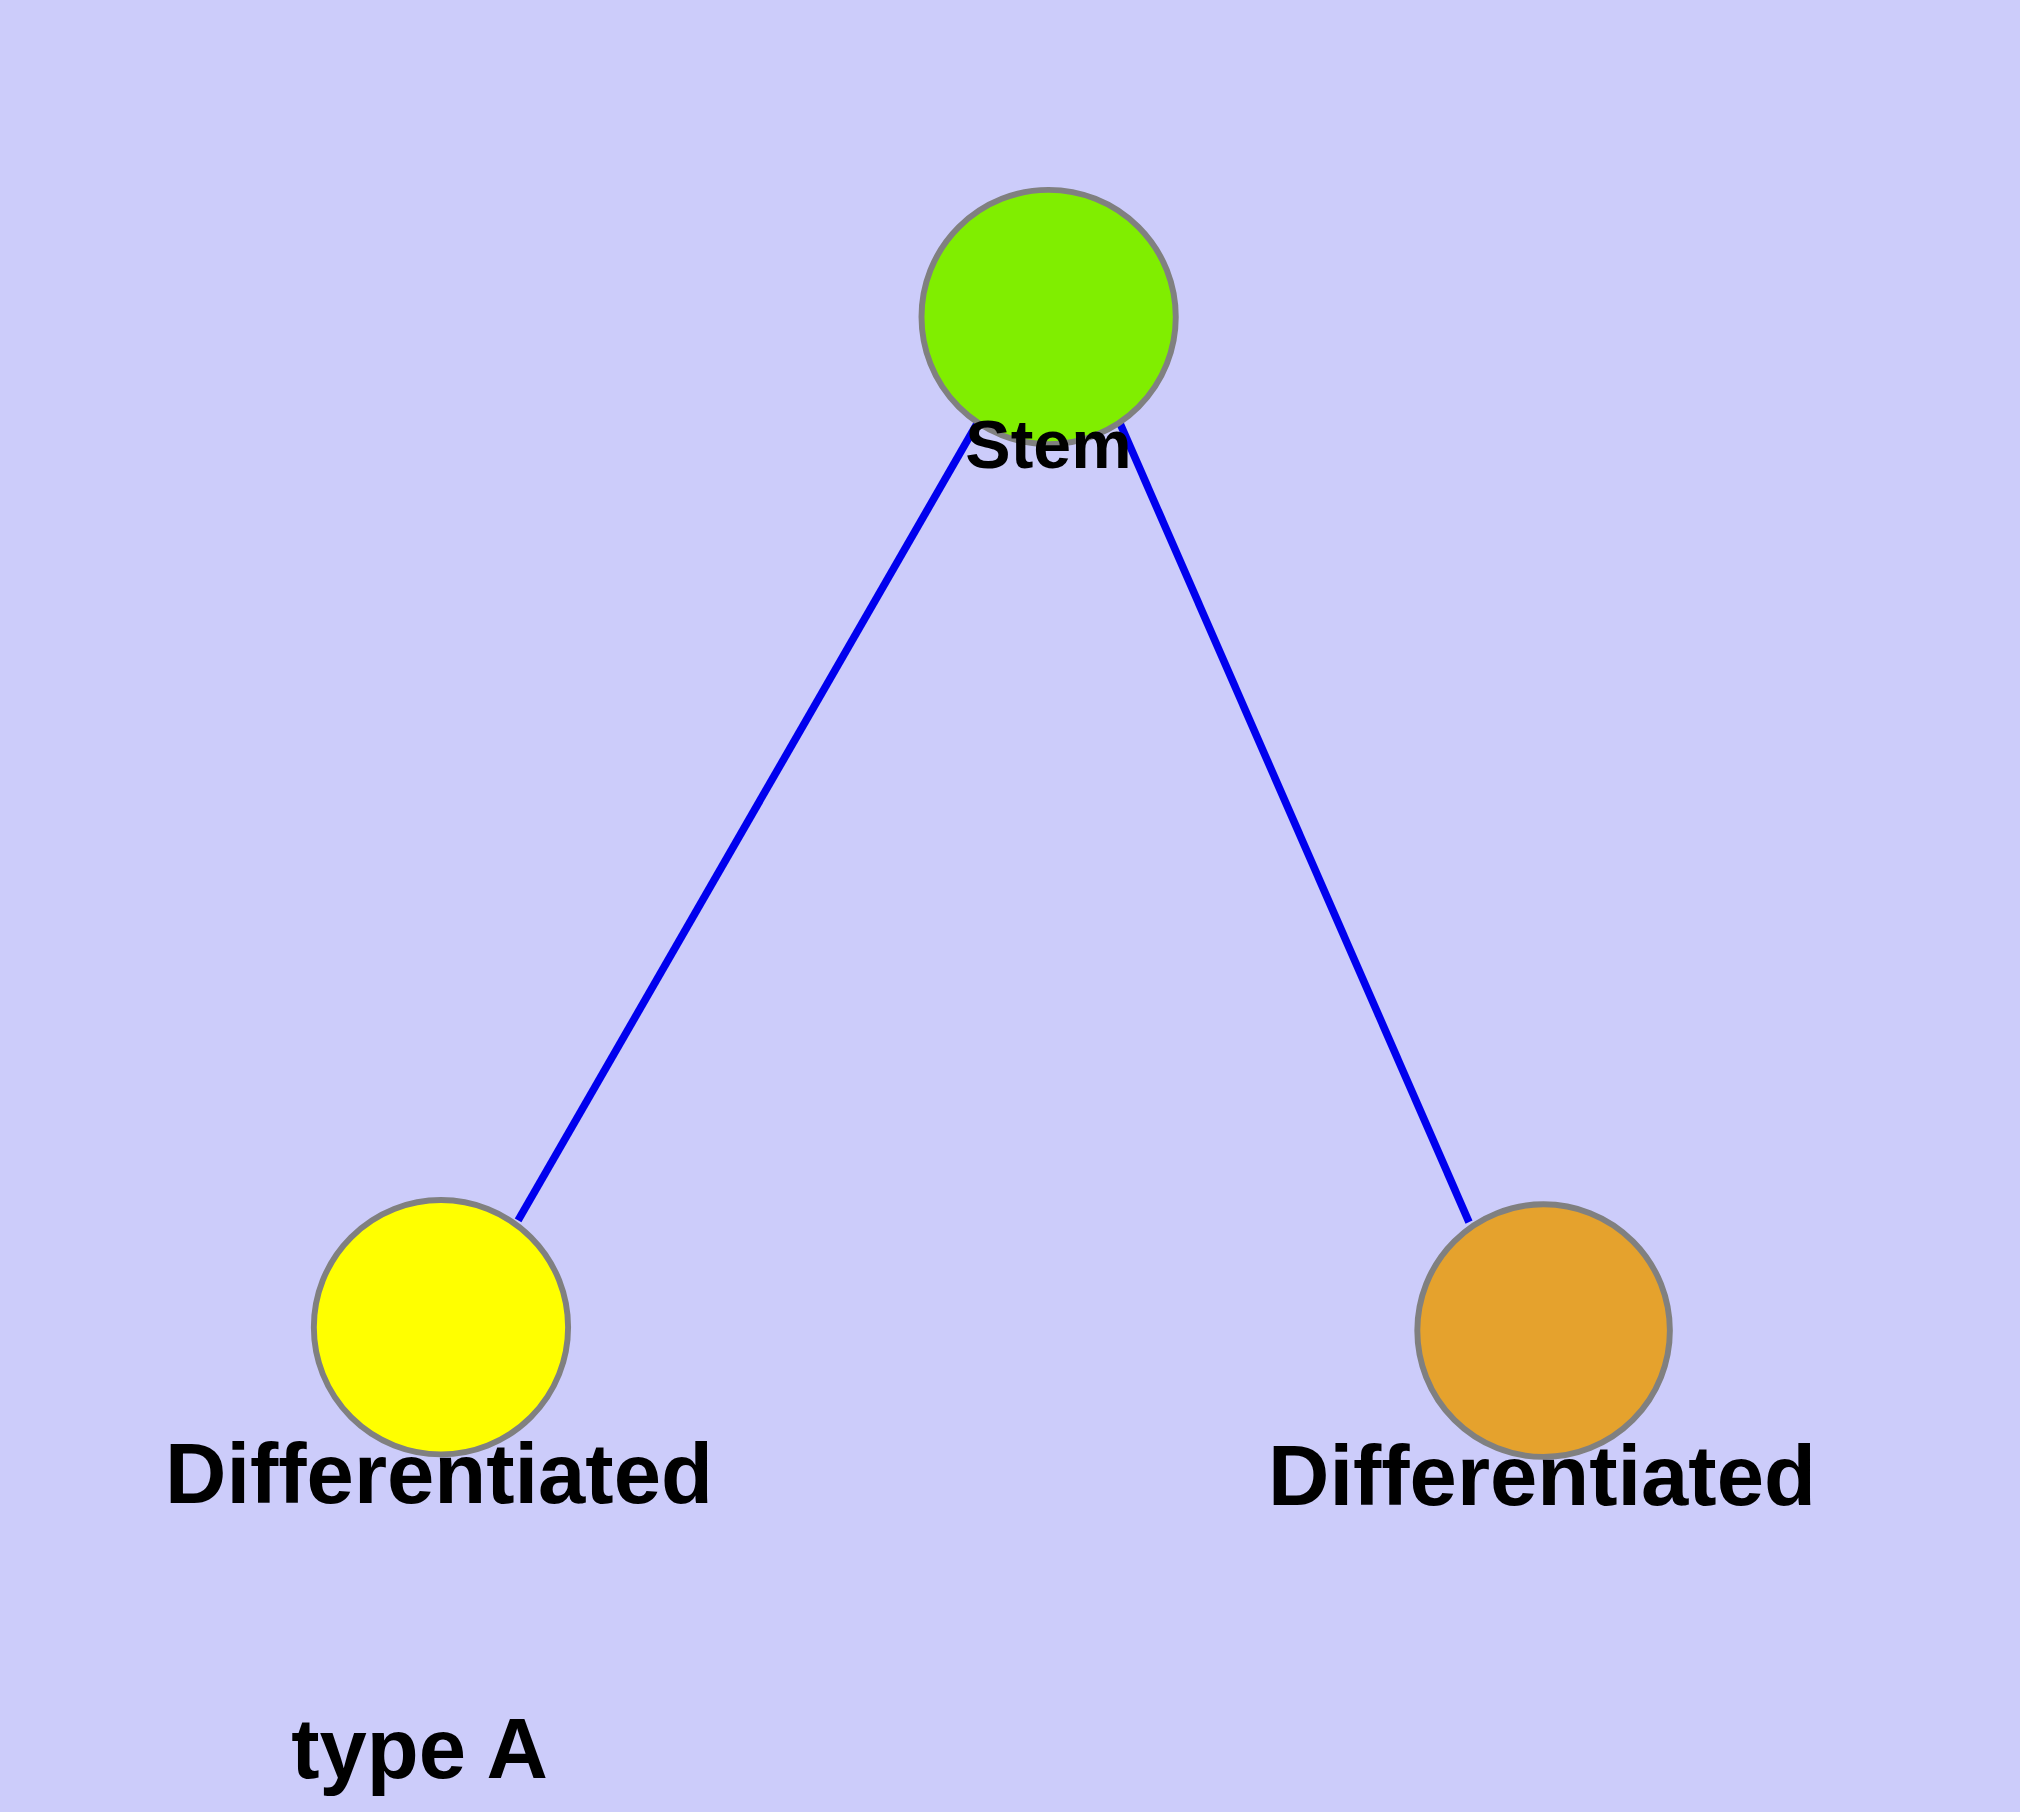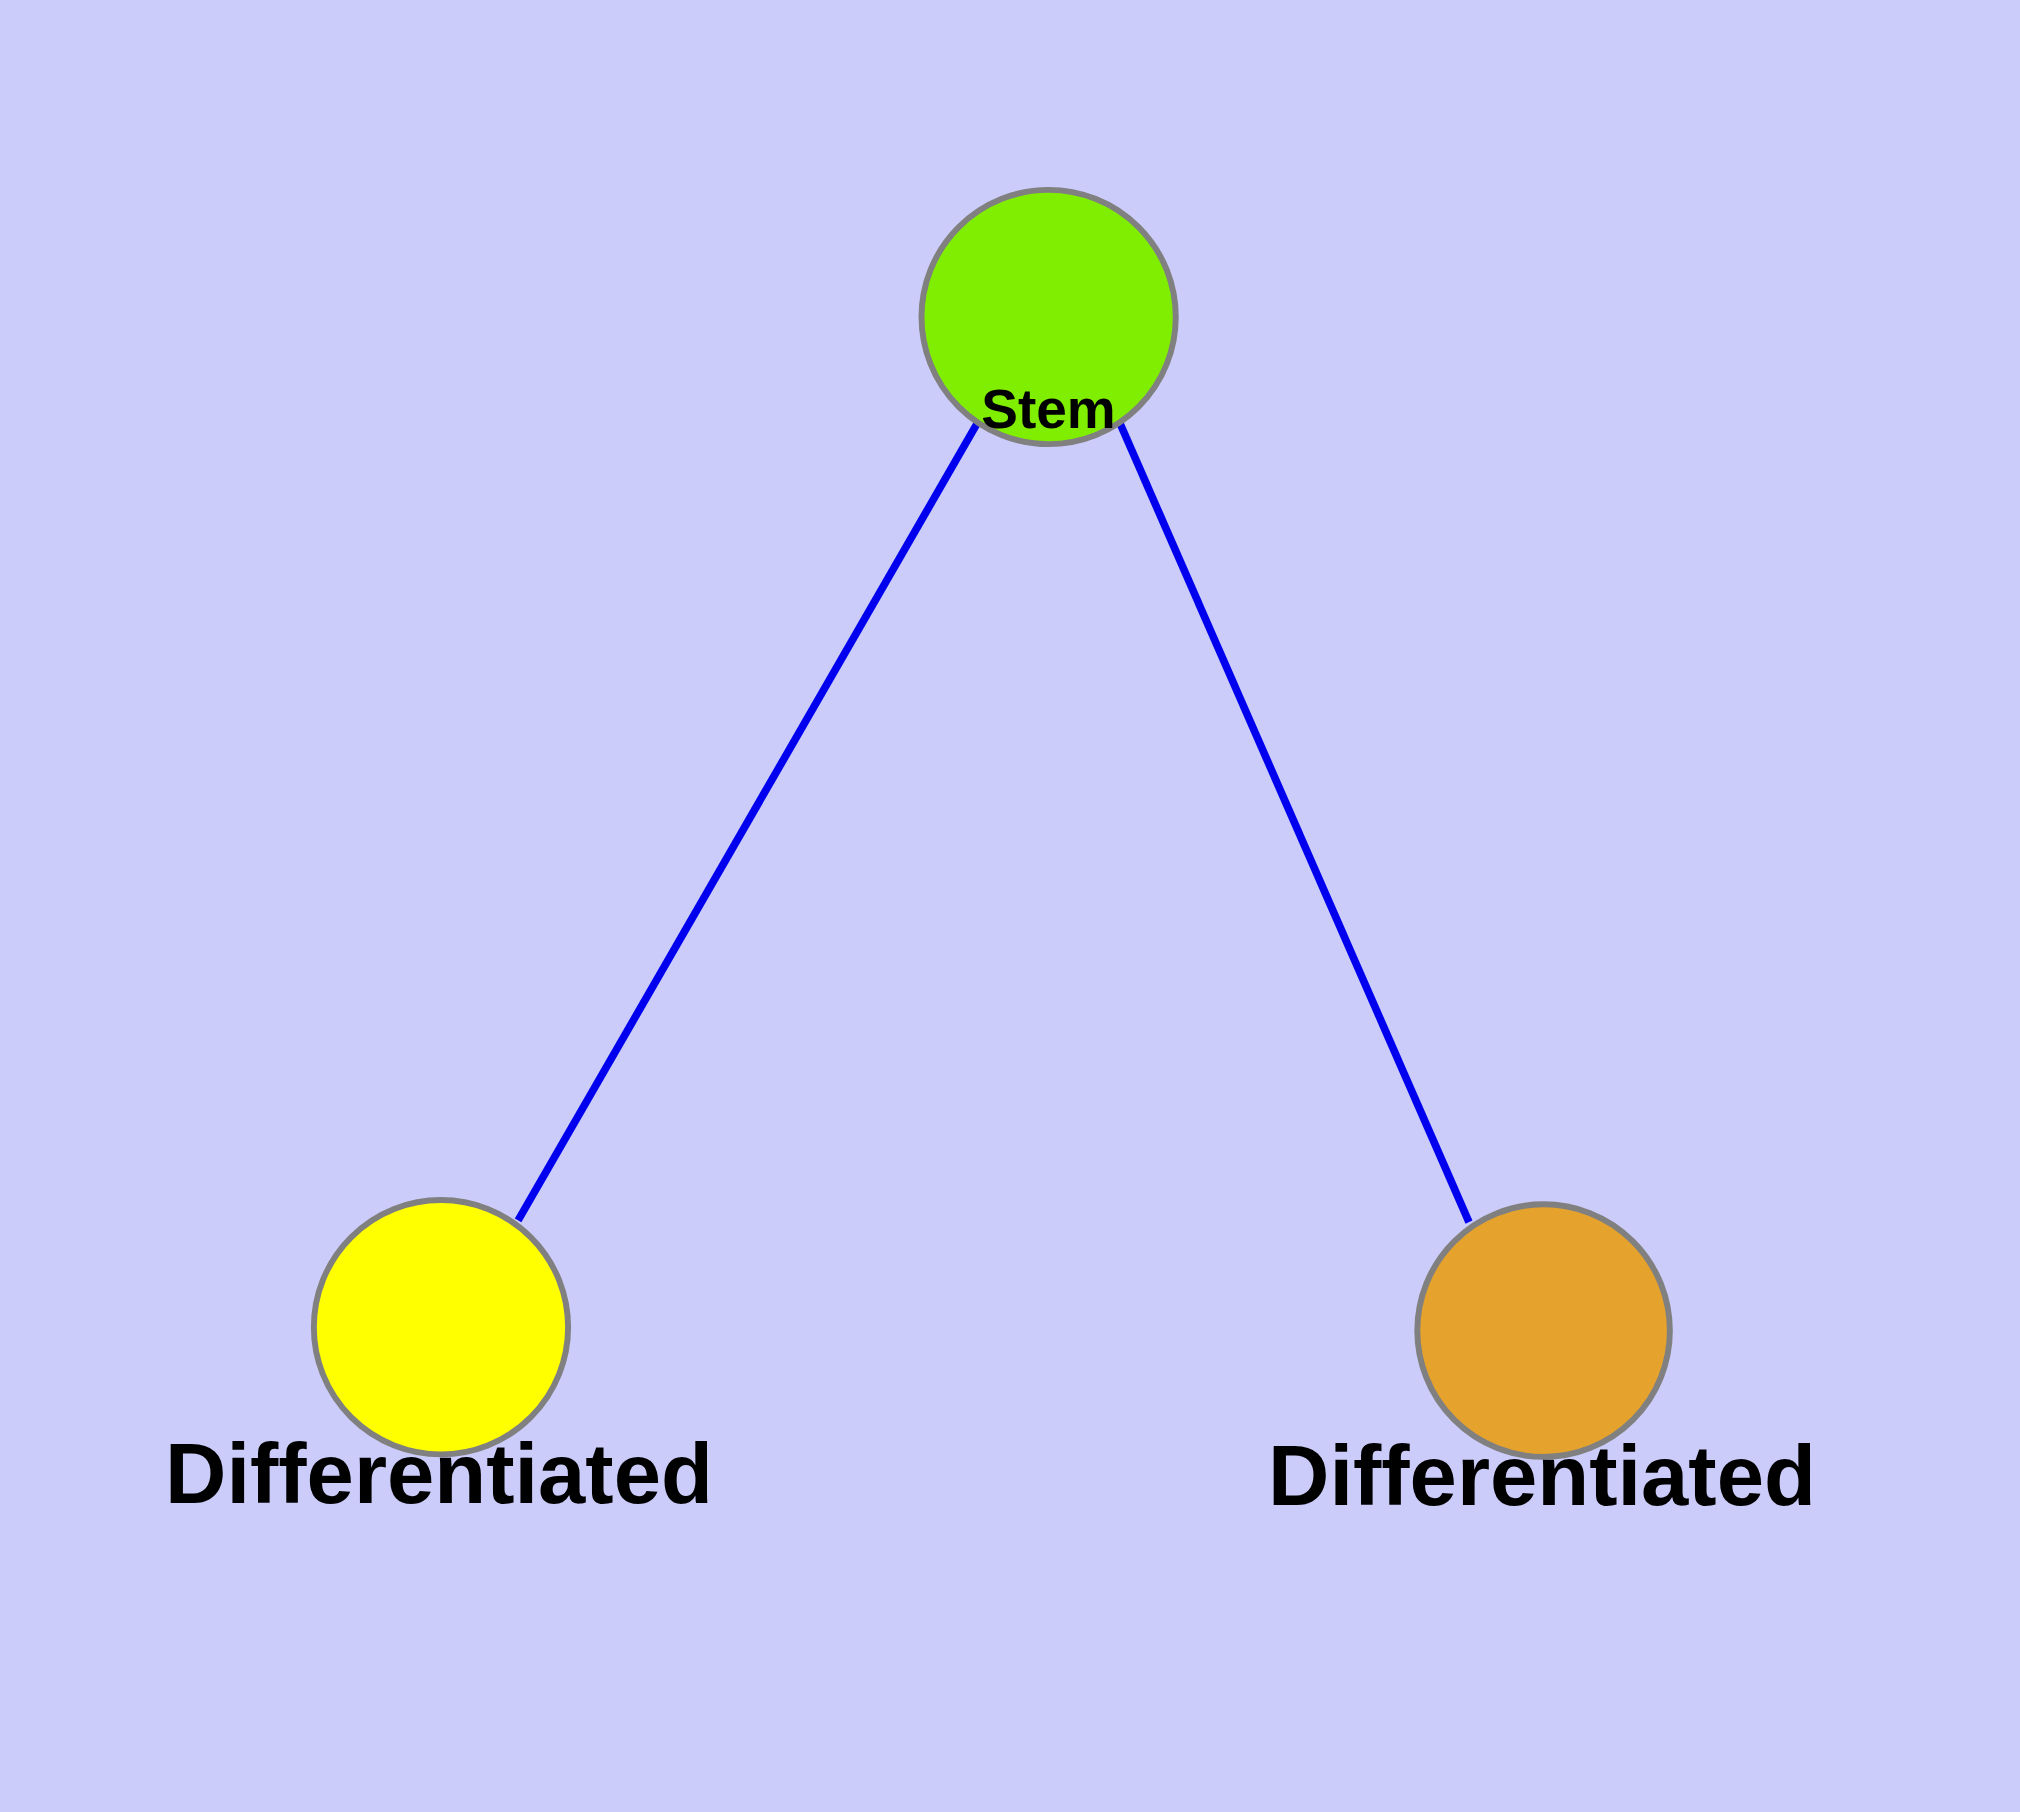--- a/index.html
+++ b/index.html
@@ -34,21 +34,21 @@
     color: #000000;
     line-height: 1.08;
     white-space: pre;
     pointer-events: none;
     -webkit-font-smoothing: antialiased;
   }
   #label-stem {
     left: 794px;
     top: 261px;
     width: 509px;
-    font-size: 55px;
+    font-size: 68px;
   }
   #label-diff-a {
     left: 165px;
     top: 1244px;
     width: 509px;
     font-size: 85px;
   }
   #label-diff-b {
     left: 1268px;
     top: 1246px;
@@ -75,20 +75,21 @@
       <circle cx="1821" cy="1570" r="149" fill="#e5a22d" stroke="#808080" stroke-width="7"></circle>
     </g>
   </svg>
 
   <div class="node-label" id="label-stem">
     <span class="label-line">Stem</span>
   </div>
 
   <div class="node-label" id="label-diff-a">
     <span class="label-line">Differentiated</span>
+    <span class="label-line">type A</span>
   </div>
 
   <div class="node-label" id="label-diff-b">
     <span class="label-line">Differentiated</span>
   </div>
 
 </div>
 
 
 </body></html>

